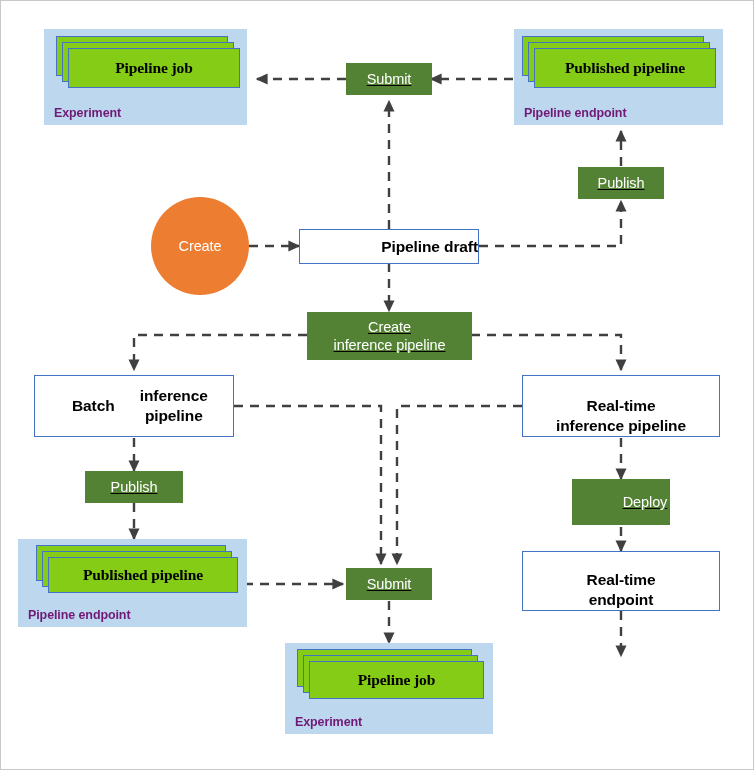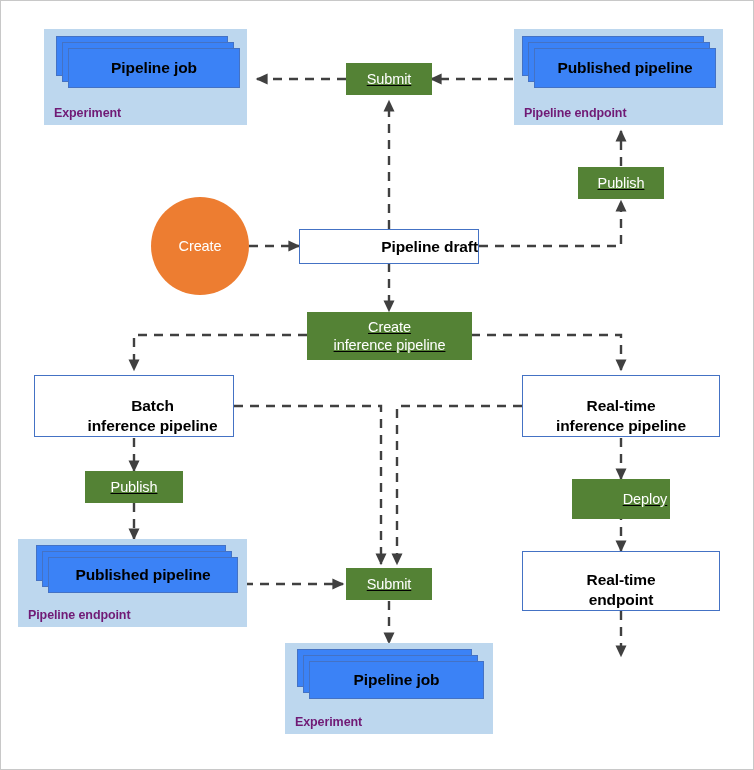--- a/index.html
+++ b/index.html
@@ -43,23 +43,24 @@
     white-space: nowrap;
     letter-spacing: -0.1px;
   }
 
   
   .stack {
     position: absolute;
   }
   .stack .sheet {
     position: absolute;
-    background: #3b82f6;
+    background: #84cc16;
     border: 1.6px solid #4472c4;
     box-sizing: border-box;
+    font-family: Liberation Serif, serif;
   }
   .stack .sheet.s1 { left: 0px;  top: 0px;  }
   .stack .sheet.s2 { left: 6px;  top: 6px;  }
   .stack .sheet.s3 { left: 12px; top: 12px; }
   .stack .sheet.front {
     display: flex;
     align-items: center;
     justify-content: center;
   }
   .stack .sheet.front .label {
@@ -209,35 +210,35 @@
 
   <div class="boxnode" style="left:298px; top:228px; width:180px; height:35px;">
     <span class="label">Pipeline draft</span>
   </div>
 
   <div class="action" style="left:306px; top:311px; width:165px; height:48px; flex-direction:column;">
     <span class="label">Create</span>
     <span class="label">inference pipeline</span>
   </div>
 
-  <div class="boxnode" style="left:33px; top:374px; width:200px; height:62px; flex-direction:column;padding-left:37px;">
+  <div class="boxnode" style="left:33px; top:374px; width:200px; height:62px; flex-direction:row;padding-left:37px;">
     <span class="label">Batch</span>
     <span class="label">inference pipeline</span>
   </div>
 
   <div class="boxnode" style="left:521px; top:374px; width:198px; height:62px; flex-direction:column;">
     <span class="label">Real-time</span>
     <span class="label">inference pipeline</span>
   </div>
 
   <div class="action" style="left:84px; top:470px; width:98px; height:32px;">
     <span class="label">Publish</span>
   </div>
 
-  <div class="action" style="left:571px; top:478px; width:98px; height:40px;padding-left:48px;">
+  <div class="action" style="left:571px; top:478px; width:98px; height:46px;padding-left:48px;">
     <span class="label">Deploy</span>
   </div>
 
   <div class="group-band" style="left:17px; top:538px; width:229px; height:88px;">
     <div class="stack" style="left:18px; top:6px;">
       <div class="sheet s1" style="width:190px; height:36px;"></div>
       <div class="sheet s2" style="width:190px; height:36px;"></div>
       <div class="sheet s3 front" style="width:190px; height:36px;">
         <span class="label">Published pipeline</span>
       </div>

